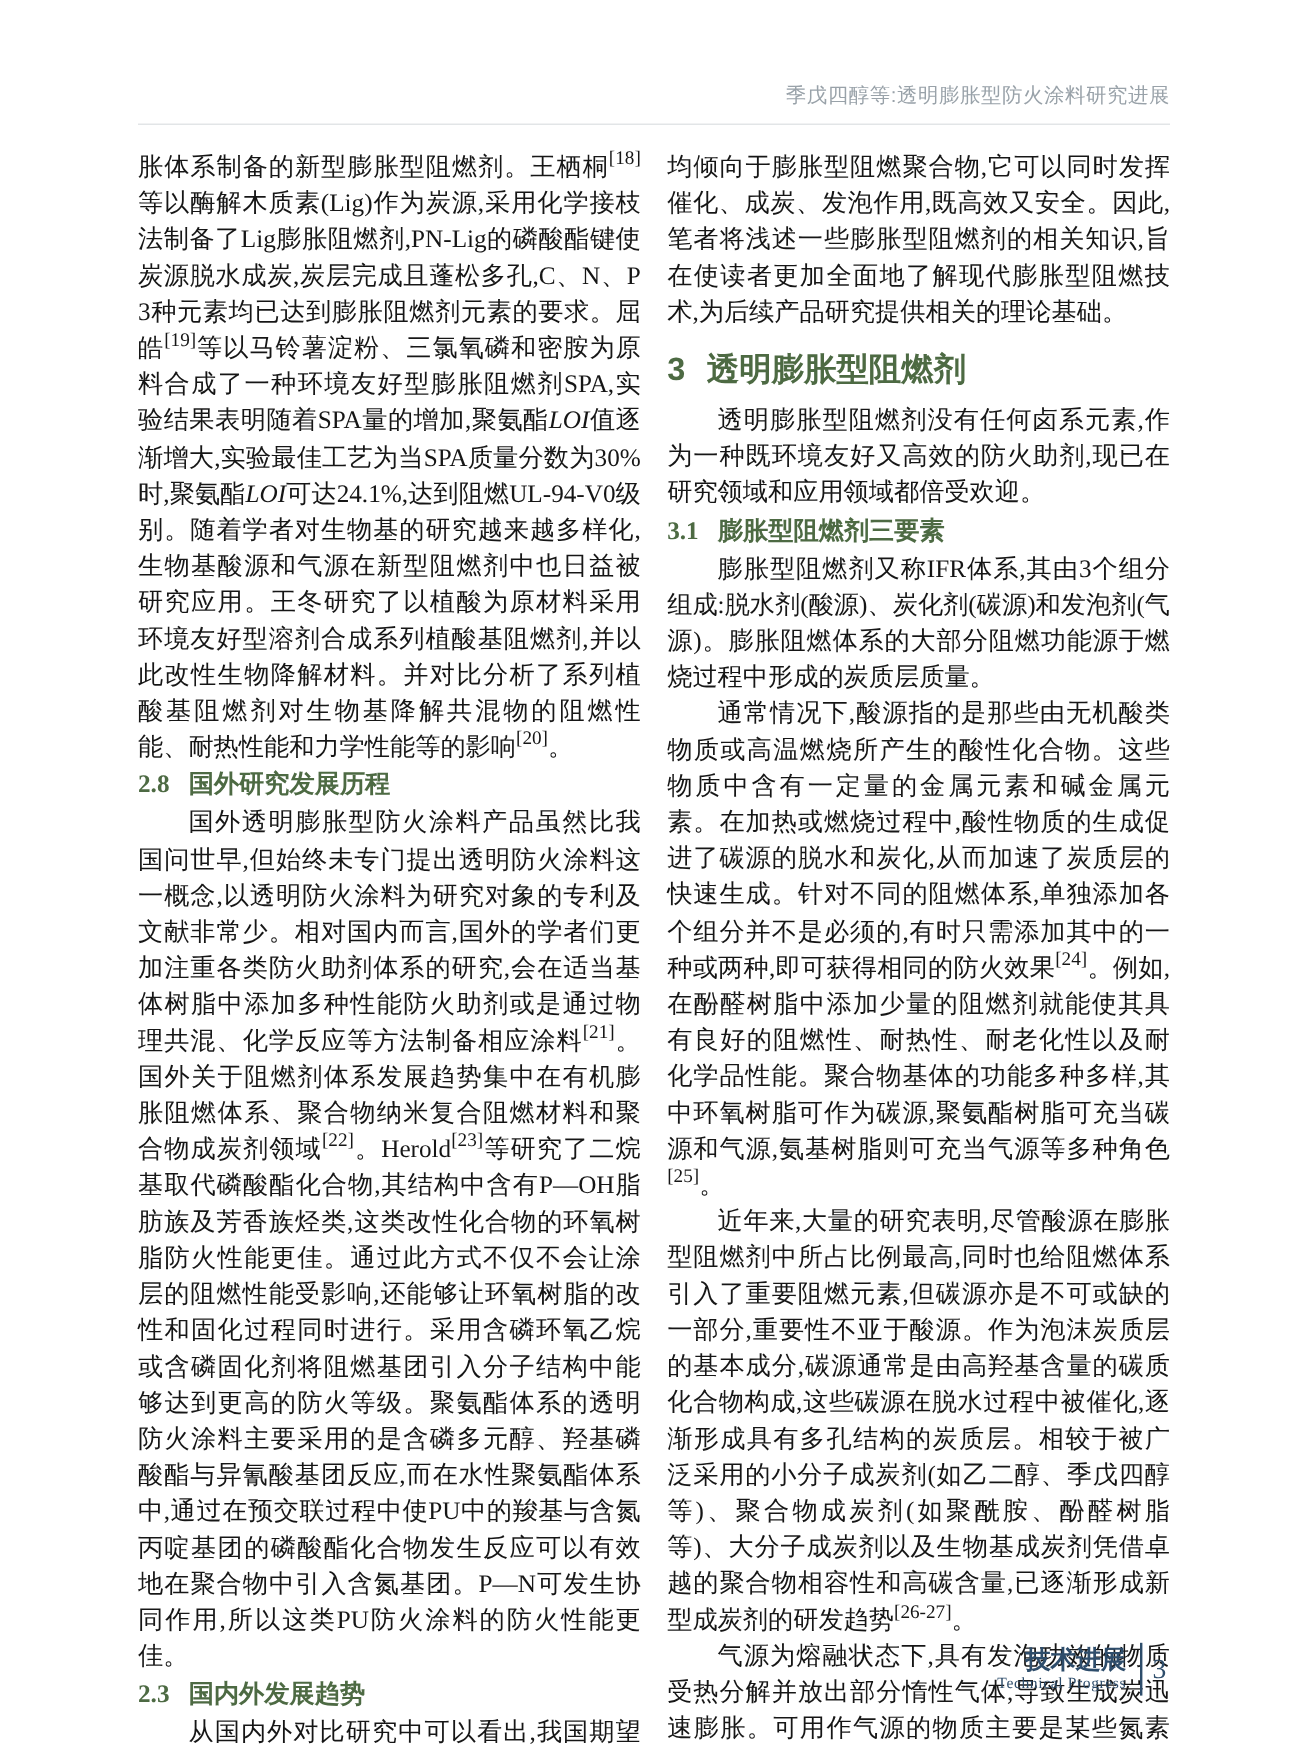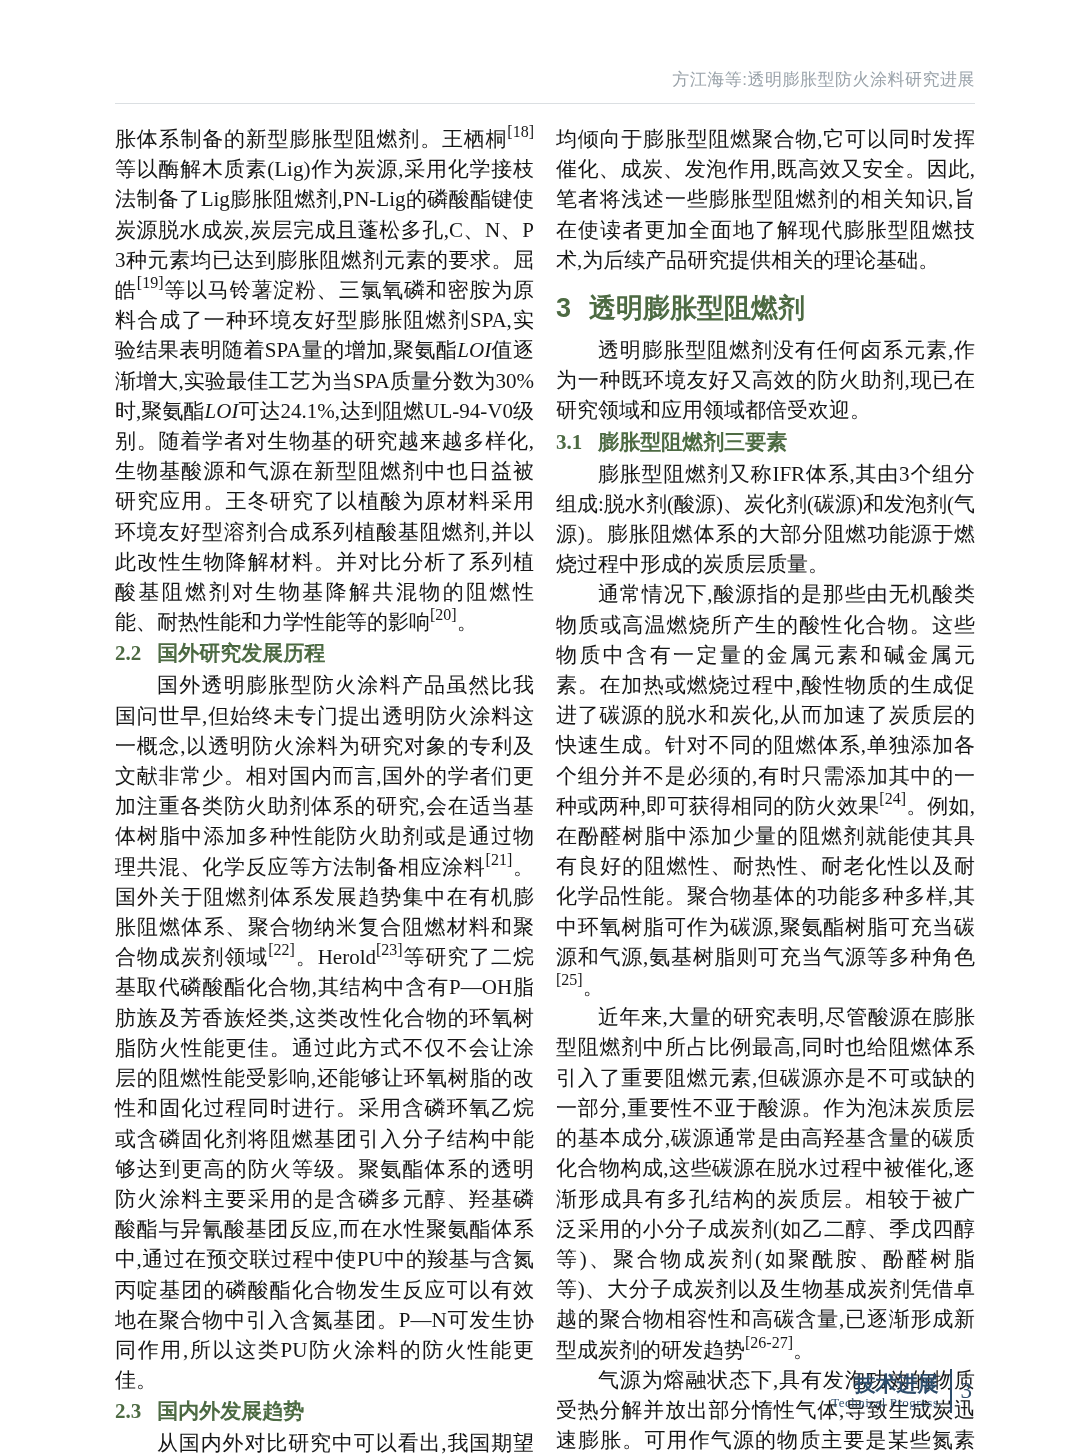--- a/index.html
+++ b/index.html
@@ -97,27 +97,27 @@
     font-size:23px;
     color:var(--footer-navy,#2e4d6b);
   }
 </style>
 </head>
 <body>
 
 <div class="page">
 
   <div class="header">
-    <span>方江海等:透明膨胀型防火涂料研究进展</span>
+    <span>季戊四醇等:透明膨胀型防火涂料研究进展</span>
   </div>
 
   <div class="columns">
     <div class="col" id="col-left">
         <p class="para"><span>胀体系制备的新型膨胀型阻燃剂。王栖桐</span><sup>[18]</sup><span>等以酶解木质素(Lig)作为炭源,采用化学接枝法制备了Lig膨胀阻燃剂,PN-Lig的磷酸酯键使炭源脱水成炭,炭层完成且蓬松多孔,C、N、P 3种元素均已达到膨胀阻燃剂元素的要求。屈皓</span><sup>[19]</sup><span>等以马铃薯淀粉、三氯氧磷和密胺为原料合成了一种环境友好型膨胀阻燃剂SPA,实验结果表明随着SPA量的增加,聚氨酯</span><i>LOI</i><span>值逐渐增大,实验最佳工艺为当SPA质量分数为30%时,聚氨酯</span><i>LOI</i><span>可达24.1%,达到阻燃UL-94-V0级别。随着学者对生物基的研究越来越多样化,生物基酸源和气源在新型阻燃剂中也日益被研究应用。王冬研究了以植酸为原材料采用环境友好型溶剂合成系列植酸基阻燃剂,并以此改性生物降解材料。并对比分析了系列植酸基阻燃剂对生物基降解共混物的阻燃性能、耐热性能和力学性能等的影响</span><sup>[20]</sup><span>。</span></p>
-        <div class="h2"><span class="num">2.2</span><span>国外研究发展历程</span></div>
+        <div class="h2"><span class="num">2.8</span><span>国外研究发展历程</span></div>
         <p class="para indent"><span>国外透明膨胀型防火涂料产品虽然比我国问世早,但始终未专门提出透明防火涂料这一概念,以透明防火涂料为研究对象的专利及文献非常少。相对国内而言,国外的学者们更加注重各类防火助剂体系的研究,会在适当基体树脂中添加多种性能防火助剂或是通过物理共混、化学反应等方法制备相应涂料</span><sup>[21]</sup><span>。国外关于阻燃剂体系发展趋势集中在有机膨胀阻燃体系、聚合物纳米复合阻燃材料和聚合物成炭剂领域</span><sup>[22]</sup><span>。Herold</span><sup>[23]</sup><span>等研究了二烷基取代磷酸酯化合物,其结构中含有P—OH脂肪族及芳香族烃类,这类改性化合物的环氧树脂防火性能更佳。通过此方式不仅不会让涂层的阻燃性能受影响,还能够让环氧树脂的改性和固化过程同时进行。采用含磷环氧乙烷或含磷固化剂将阻燃基团引入分子结构中能够达到更高的防火等级。聚氨酯体系的透明防火涂料主要采用的是含磷多元醇、羟基磷酸酯与异氰酸基团反应,而在水性聚氨酯体系中,通过在预交联过程中使PU中的羧基与含氮丙啶基团的磷酸酯化合物发生反应可以有效地在聚合物中引入含氮基团。P—N可发生协同作用,所以这类PU防火涂料的防火性能更佳。</span></p>
         <div class="h2"><span class="num">2.3</span><span>国内外发展趋势</span></div>
         <p class="para indent"><span>从国内外对比研究中可以看出,我国期望获得的防火涂料是其所具有的阻燃性、透明性、耐高温、耐水性、耐火性等性能技术指标达到更实际的使用要求,并对此开展针对性研究工作。但国外更注重于构建一个整体的阻燃体系,且国内外在研究思路上存在显著差异。国内外近年重点研究UV固化的丙烯酸酯防火涂料配制,因外加阻燃剂对辐射有吸收作用而使成膜物质无法完全固化,从而使得传统防火体系向一体化体系之路迈进。而一体化研究重点无论在国内或国外</span></p>
       </div>
     <div class="col" id="col-right">
         <p class="para"><span>均倾向于膨胀型阻燃聚合物,它可以同时发挥催化、成炭、发泡作用,既高效又安全。因此,笔者将浅述一些膨胀型阻燃剂的相关知识,旨在使读者更加全面地了解现代膨胀型阻燃技术,为后续产品研究提供相关的理论基础。</span></p>
         <div class="h1"><span class="num">3</span><span>透明膨胀型阻燃剂</span></div>
         <p class="para indent"><span>透明膨胀型阻燃剂没有任何卤系元素,作为一种既环境友好又高效的防火助剂,现已在研究领域和应用领域都倍受欢迎。</span></p>
         <div class="h2"><span class="num">3.1</span><span>膨胀型阻燃剂三要素</span></div>
         <p class="para indent"><span>膨胀型阻燃剂又称IFR体系,其由3个组分组成:脱水剂(酸源)、炭化剂(碳源)和发泡剂(气源)。膨胀阻燃体系的大部分阻燃功能源于燃烧过程中形成的炭质层质量。</span></p>

